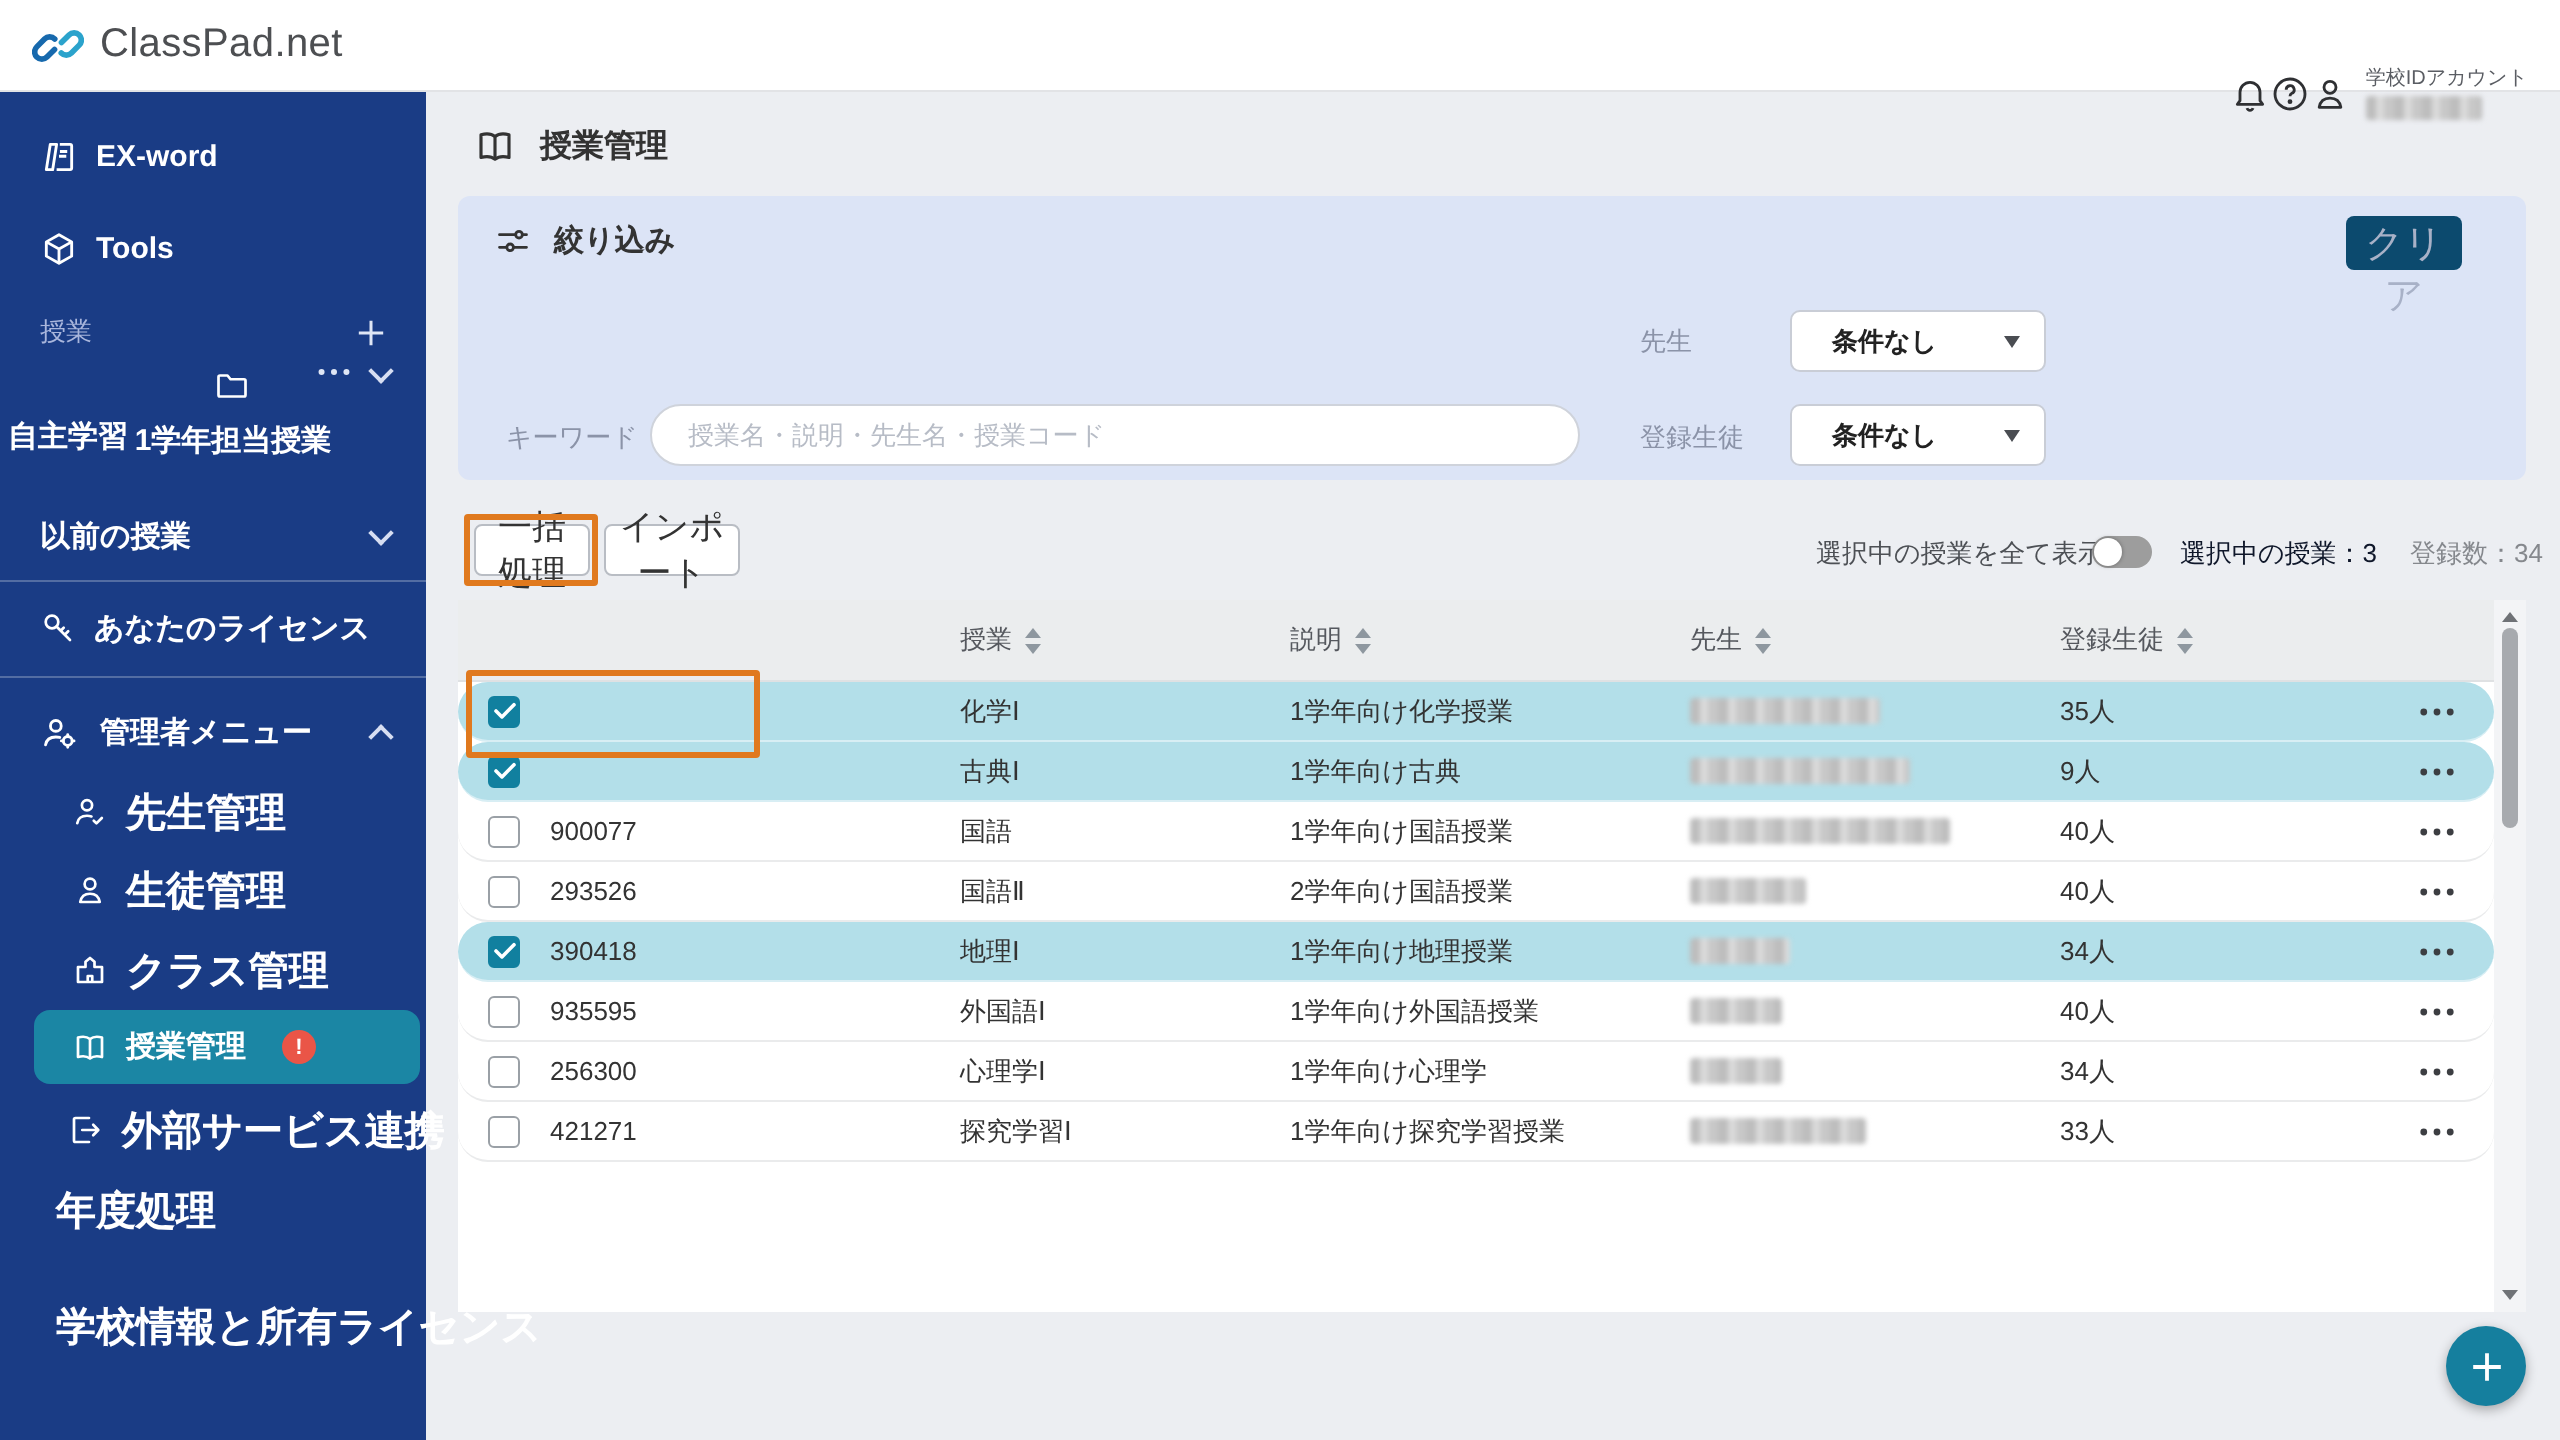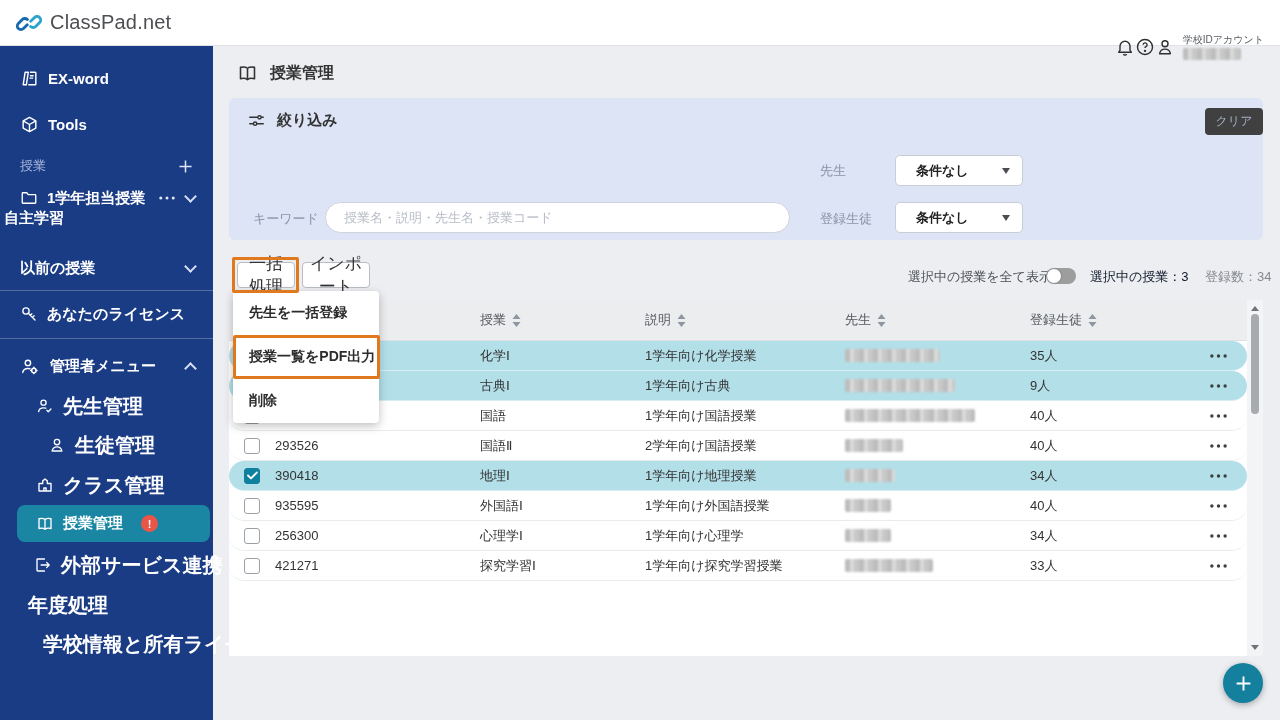--- a/index.html
+++ b/index.html
@@ -41,22 +41,22 @@
   
   #main{position:absolute;left:213px;top:46px;right:0;bottom:0;}
   .page-title{position:absolute;left:24px;top:17px;display:flex;align-items:center;gap:12px;color:#333;}
   .page-title .t-ico{width:21px;height:21px;color:#333;display:inline-flex;}
   .page-title .t-text{font-size:16px;font-weight:700;}
   
   #filter{position:absolute;left:16px;top:52px;width:1034px;height:142px;background:#dce4f6;border-radius:6px;}
   .f-head{position:absolute;left:18px;top:13px;display:flex;align-items:center;gap:11px;color:#333;}
   .f-head .f-ico{width:19px;height:19px;display:inline-flex;color:#333;}
   .f-head .f-text{font-size:15px;font-weight:700;}
-  .clear-btn{position:absolute;right:0;top:10px;width:58px;height:27px;background:#404040;border:none;
-    border-radius:4px;color:#a8b1c7;font-size:12px;font-family:inherit;}
+  .clear-btn{position:absolute;right:32px;top:10px;width:58px;height:27px;background:#0c4a6e;border:none;
+    border-radius:4px;color:#a8b1c7;font-size:19px;font-family:inherit;}
   .f-label{position:absolute;font-size:13px;color:#8b93a8;}
   .dropdown{position:absolute;width:128px;height:31px;background:#fff;border:1px solid #c9cdd6;border-radius:5px;
     box-sizing:border-box;display:flex;align-items:center;padding:0 12px 0 20px;justify-content:space-between;cursor:pointer;}
   .dropdown .dd-val{font-size:13px;font-weight:700;color:#222;}
   .dd-caret{width:0;height:0;border-left:4.5px solid transparent;border-right:4.5px solid transparent;border-top:6px solid #4a4d52;}
   #keyword{position:absolute;left:96px;top:104px;width:465px;height:31px;border-radius:16px;border:1px solid #cfd3db;
     box-sizing:border-box;padding:0 18px;font-size:13px;font-family:inherit;color:#333;background:#fff;}
   #keyword::placeholder{color:#b7bcc6;}
   
   .tbtn{position:absolute;height:26px;background:#fff;border:1px solid #b9bdc4;border-radius:4px;
@@ -165,21 +165,21 @@
 
   <div class="side-item" style="top:106px;padding-left:20px;">
     <span class="muted">授業</span>
     <span style="position:absolute;right:20px;display:inline-flex;">
       <svg viewBox="0 0 16 16" width="15" height="15" stroke="#dfe6f5" stroke-width="1.6">
           <path d="M8 1.5v13M1.5 8h13"></path>
         </svg>
     </span>
   </div>
 
-  <div class="side-item" style="top:138px;padding-left:20px;gap:8px;">
+  <div class="side-item" style="top:138px;padding-left:20px;gap:8px;flex-direction:column;">
     <span class="side-ico">
       <svg viewBox="0 0 24 24" width="18" height="18" fill="none" stroke="currentColor" stroke-width="1.8" stroke-linejoin="round">
         <path d="M3 6a1 1 0 0 1 1-1h5l2 2.5h9a1 1 0 0 1 1 1V18a1 1 0 0 1-1 1H4a1 1 0 0 1-1-1z"></path>
       </svg>
     </span>
     <span class="side-label">1学年担当授業</span>
     <span style="position:absolute;right:38px;display:inline-flex;">
       <svg viewBox="0 0 18 4" width="16" height="4" fill="#dfe6f5">
           <circle cx="2" cy="2" r="1.7"></circle>
           <circle cx="9" cy="2" r="1.7"></circle>
@@ -226,21 +226,21 @@
   <div class="side-item side-sub" style="top:346px;padding-left:36px;gap:9px;">
     <span class="side-ico" style="width:18px;height:18px;">
       <svg viewBox="0 0 24 24" width="18" height="18" fill="none" stroke="currentColor" stroke-width="1.8" stroke-linecap="round" stroke-linejoin="round">
         <circle cx="10" cy="7.5" r="3.4"></circle>
           <path d="M3.5 19.5c.6-3.6 3-5 6.5-5 1.1 0 2.1.15 3 .45"></path>
           <path d="M14.5 17.8l1.8 1.8 3.6-3.6"></path>
       </svg>
     </span>
     <span class="side-label">先生管理</span>
   </div>
-  <div class="side-item side-sub" style="top:385px;padding-left:36px;gap:9px;margin-left:12px;">
+  <div class="side-item side-sub" style="top:385px;padding-left:36px;gap:9px;">
     <span class="side-ico" style="width:18px;height:18px;">
       <svg viewBox="0 0 24 24" width="18" height="18" fill="none" stroke="currentColor" stroke-width="1.8" stroke-linejoin="round">
         <circle cx="12" cy="8" r="3.6"></circle>
           <path d="M5.5 20c.7-4 3.2-5.5 6.5-5.5s5.8 1.5 6.5 5.5z"></path>
       </svg>
     </span>
     <span class="side-label">生徒管理</span>
   </div>
   <div class="side-item side-sub" style="top:425px;padding-left:36px;gap:9px;">
     <span class="side-ico" style="width:18px;height:18px;">
@@ -268,21 +268,21 @@
       <svg viewBox="0 0 24 24" width="18" height="18" fill="none" stroke="currentColor" stroke-width="1.8" stroke-linecap="round" stroke-linejoin="round">
         <path d="M14 4H5a1 1 0 0 0-1 1v14a1 1 0 0 0 1 1h9"></path>
           <path d="M9.5 12H20M16.8 8.5L20.2 12l-3.4 3.5"></path>
       </svg>
     </span>
     <span class="side-label">外部サービス連携</span>
   </div>
   <div class="side-item side-sub" style="top:545px;padding-left:28px;">
     <span class="side-label">年度処理</span>
   </div>
-  <div class="side-item side-sub" style="top:584px;padding-left:43px;">
+  <div class="side-item side-sub" style="top:603px;padding-left:28px;">
     <span class="side-label">学校情報と所有ライセンス</span>
       <span class="red-dot"></span>
   </div>
 </nav>
 
 <main id="main">
 
   <div class="page-title">
     <span class="t-ico">
       <svg viewBox="0 0 24 24" width="21" height="21" fill="none" stroke="currentColor" stroke-width="1.8" stroke-linejoin="round">
@@ -583,25 +583,20 @@
           </div>
   </div>
 </div>
     <div id="scrollbar">
       <span class="sb-arrow sb-up"></span>
       <span class="sb-thumb"></span>
       <span class="sb-arrow sb-down"></span>
     </div>
   </div>
 
-  <div id="batch-menu">
-    <div class="menu-item">先生を一括登録</div>
-    <div class="menu-item">授業一覧をPDF出力</div>
-    <div class="menu-item">削除</div>
-  </div>
 
   <div class="annot" style="left:19px;top:211px;width:67px;height:36px;"></div>
   <div class="annot" style="left:20px;top:289px;width:147px;height:44px;"></div>
 
   <div id="fab">
     <svg viewBox="0 0 16 16" width="17" height="17" stroke="#fff" stroke-width="1.8">
         <path d="M8 1.5v13M1.5 8h13"></path>
       </svg>
   </div>
 </main>

